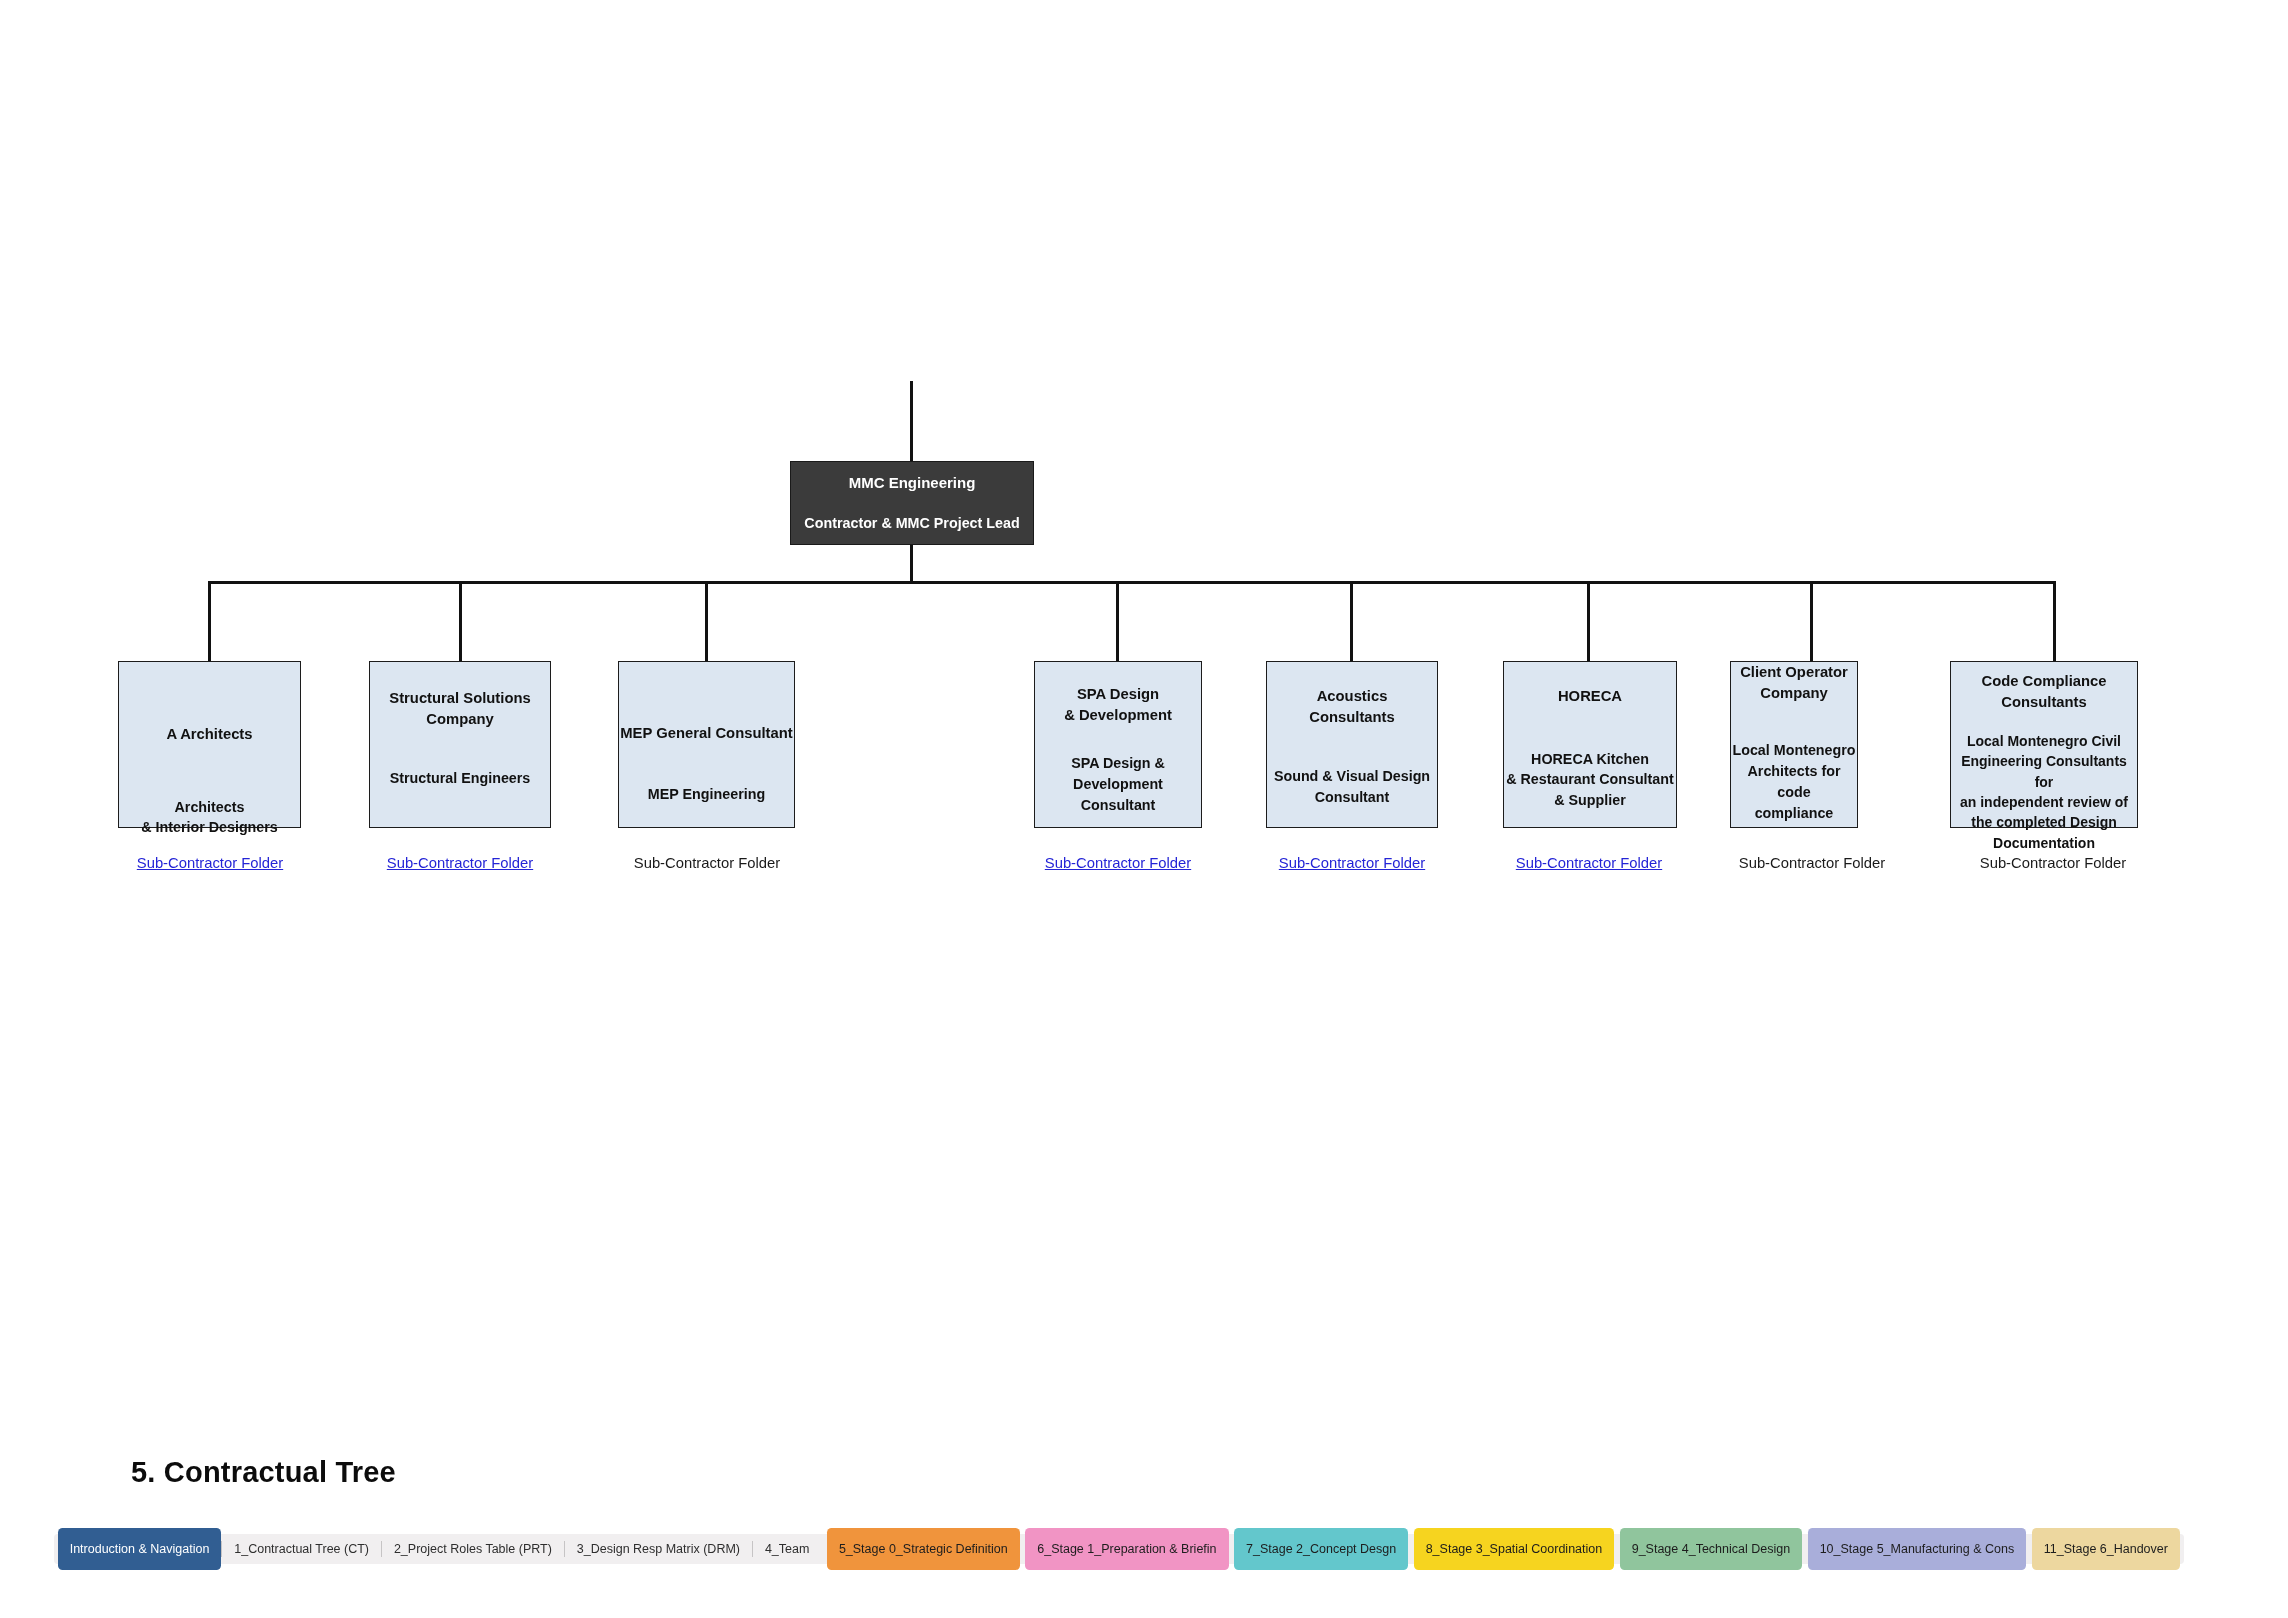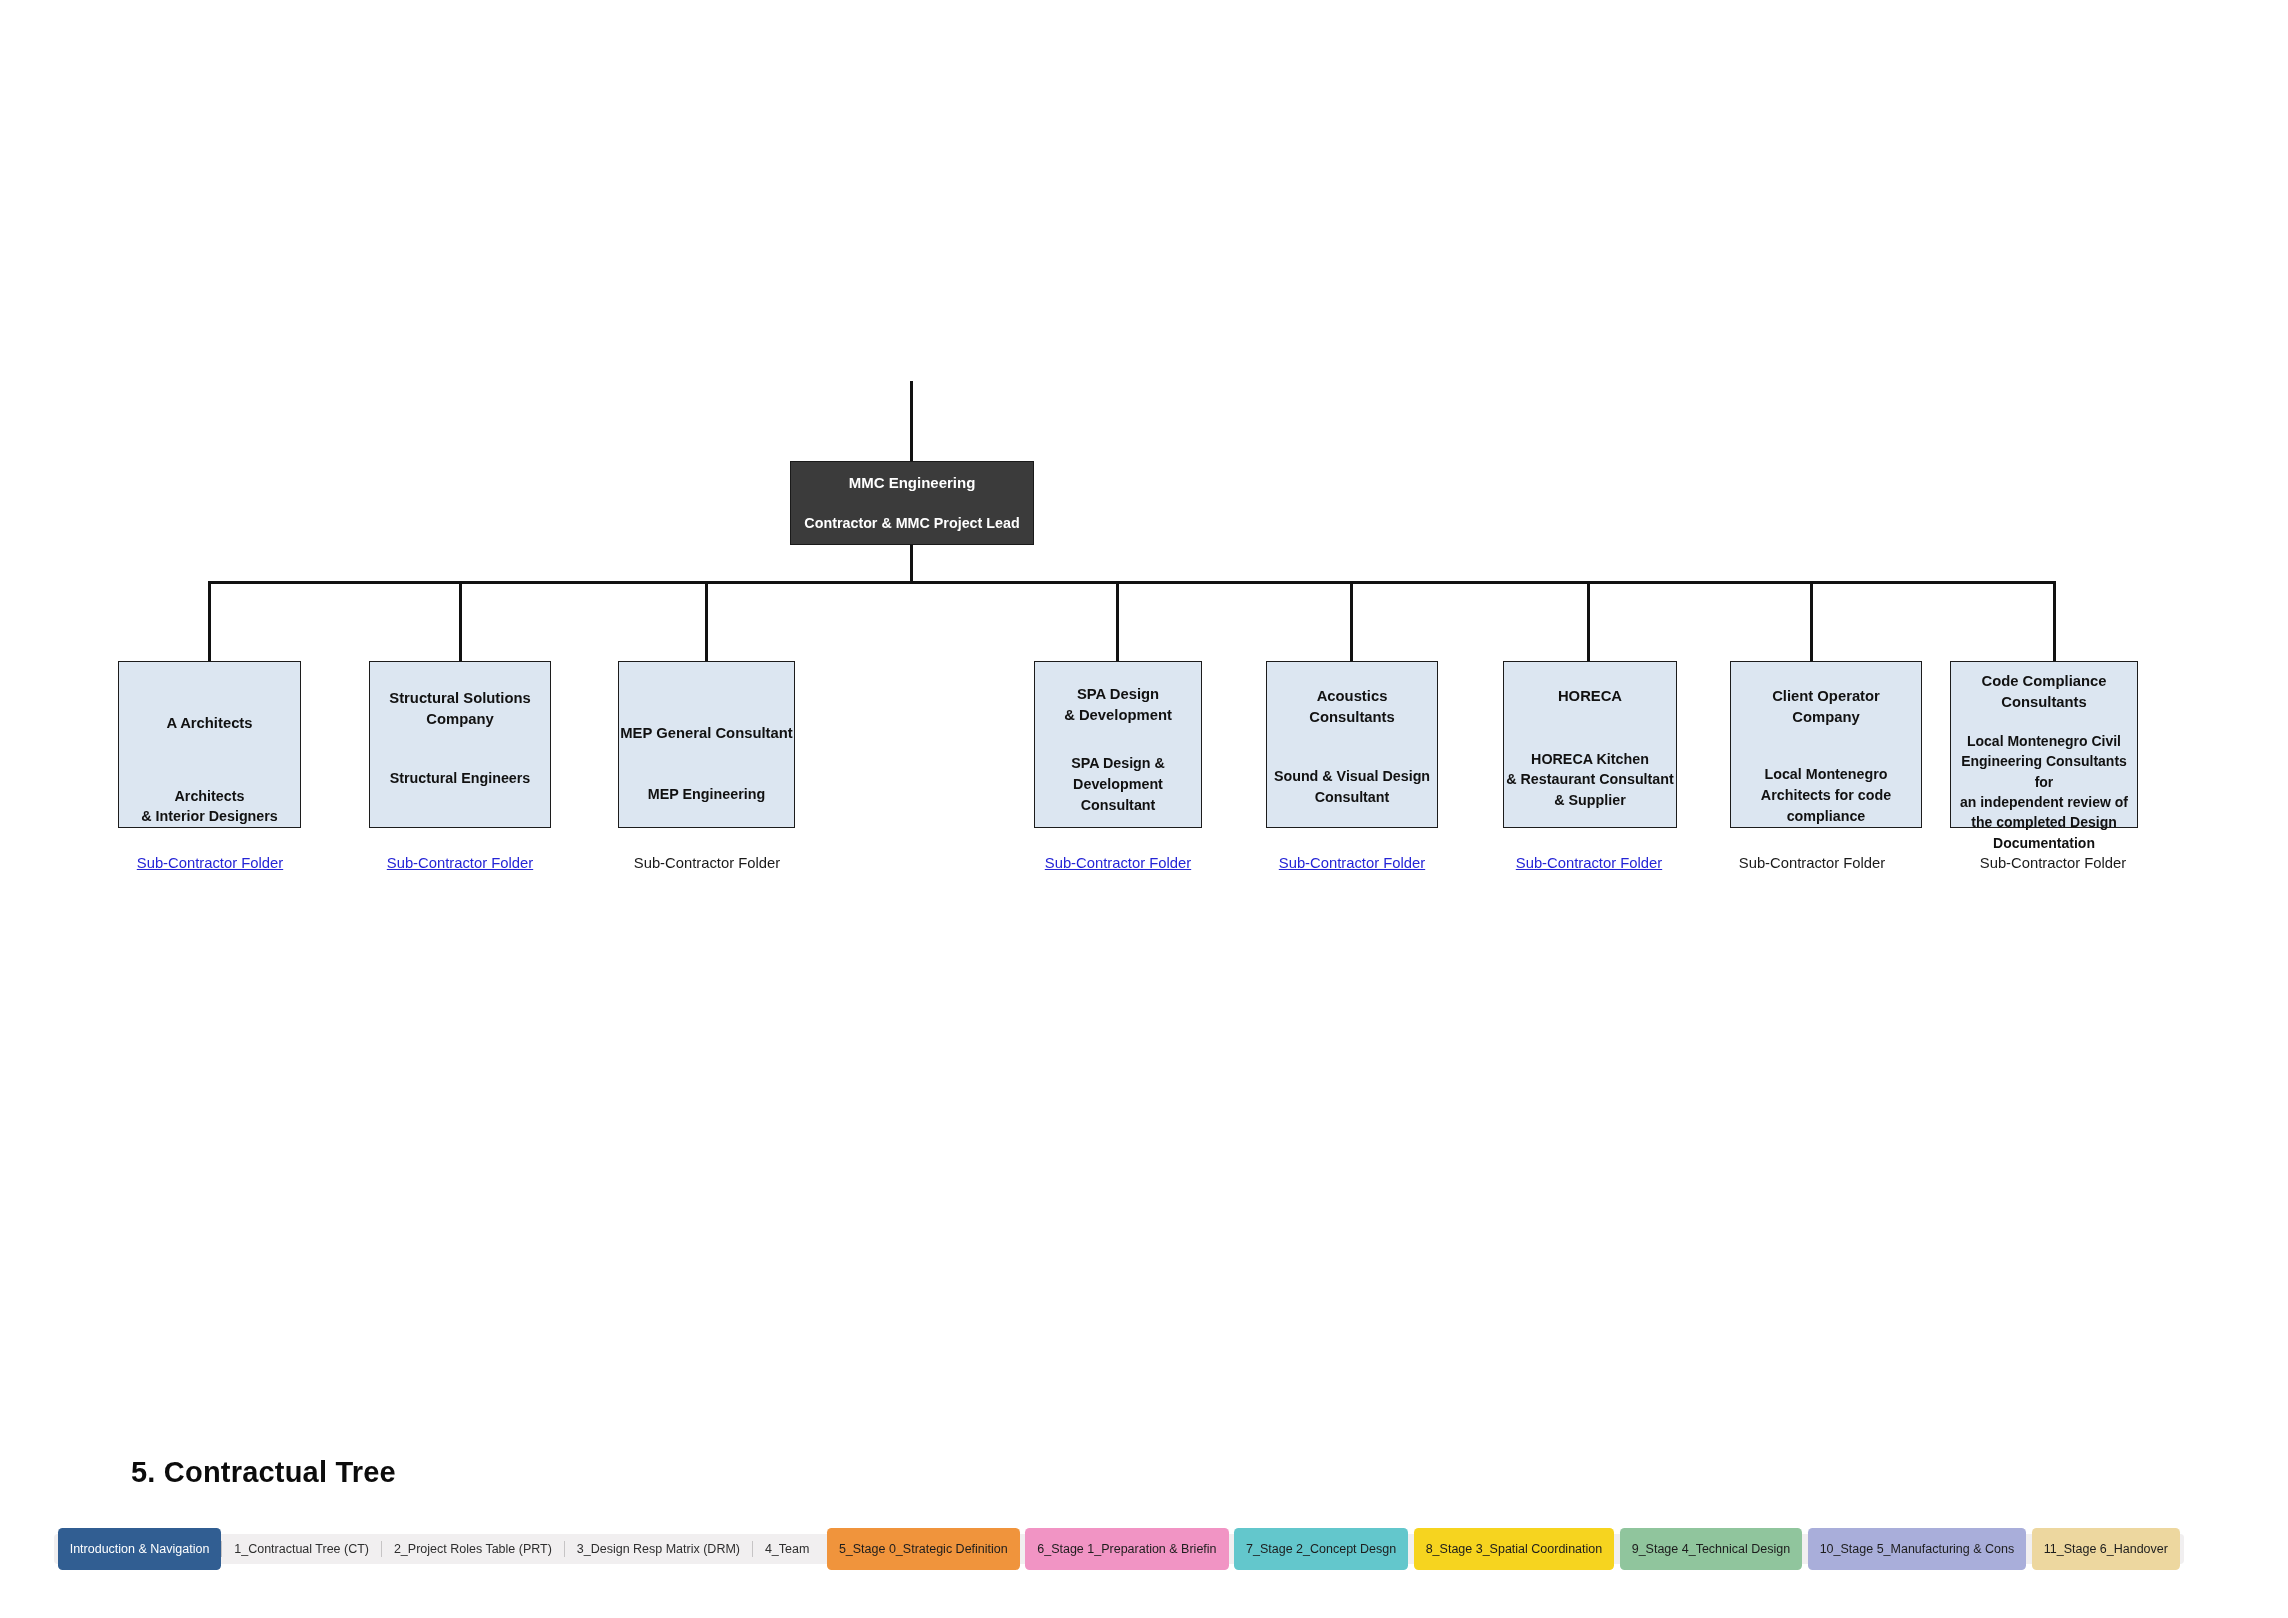--- a/index.html
+++ b/index.html
@@ -28,27 +28,27 @@
   .lead-box .subtitle { font-size:14.3px; }
 
   .child-box {
     top:661px; height:167px; width:174px;
     background:#dce6f1; border:1.8px solid #1c1c1c;
     display:flex; flex-direction:column; align-items:center;
   }
   .child-box .title   { font-size:14.8px;  font-weight:bold; color:#111; line-height:1.4; white-space:pre-line; }
   .child-box .subtitle{ font-size:14.3px;font-weight:bold; color:#111; line-height:1.45; white-space:pre-line; }
 
-  .c1 { left:118px; width:183px; padding-top:46px;justify-content:flex-end; } .c1 .subtitle { margin-top:52px; }
+  .c1 { left:118px; width:183px; padding-top:62px; } .c1 .subtitle { margin-top:52px; }
   .c2 { left:369px; width:182px; padding-top:26px; } .c2 .subtitle { margin-top:39px; }
   .c3 { left:618px; width:177px; padding-top:61px; } .c3 .subtitle { margin-top:40px; }
   .c4 { left:1034px; width:168px; padding-top:22px; } .c4 .subtitle { margin-top:28px; }
   .c5 { left:1266px; width:172px; padding-top:24px; } .c5 .subtitle { margin-top:39px; }
   .c6 { left:1503px; width:174px; padding-top:24px; } .c6 .subtitle { margin-top:42px; }
-  .c7 { left:1730px; width:192px; padding-top:24px; } .c7 .subtitle { margin-top:37px; }
+  .c7 { left:1730px; width:128px; } .c7 .subtitle { margin-top:37px; }
   .c8 { left:1950px; width:188px; padding-top:9.2px;text-align:center; } .c8 .subtitle { margin-top:18.5px; font-size:14px; }
 
   
   .folder { position:absolute; top:855px; width:222px; text-align:center; font-size:14.8px; font-weight:normal; }
   .folder.link  { color:#2424d6; text-decoration:underline; cursor:pointer; }
   .folder.plain { color:#1a1a1a; text-decoration:none; }
 
   
   .heading {
     position:absolute; left:131px; top:1456px;

